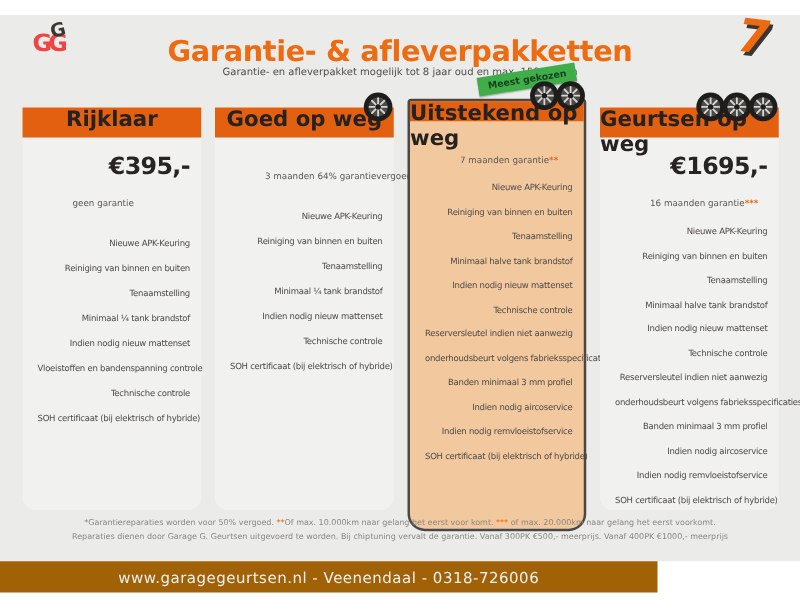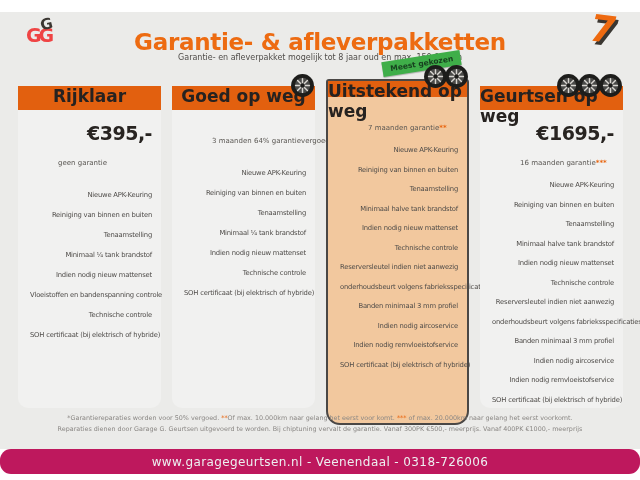--- a/index.html
+++ b/index.html
@@ -50,22 +50,22 @@
         font-size:7.5px;font-weight:bold;padding:3px 8px;transform:rotate(-9deg);
         box-shadow:0 1px 1px rgba(0,0,0,0.25);}
   .package:not(.highlighted) .badge{display:none;}
 
   
   .fineprint{position:absolute;left:0;top:413px;width:100%;text-align:center;
         font-size:6.4px;color:#8A8784;line-height:11px;}
   .fineprint .accent{color:#E8650F;}
 
   
-  .footer-bar{position:absolute;left:0;top:449px;width:640px;height:25px;
-        background:#be185d;display:flex;align-items:center;justify-content:center;border-radius:11px;}
+  .footer-bar{position:absolute;left:0;top:449px;width:526px;height:25px;
+        background:#a16207;display:flex;align-items:center;justify-content:center;}
   .footer-bar span{font-size:12px;color:#EDF0F1;letter-spacing:0.4px;}
 </style>
 </head>
 <body>
 
 <div class="page">
   <div class="bg"></div>
 
   <div class="logo">
     <span class="logo-top">G</span>

